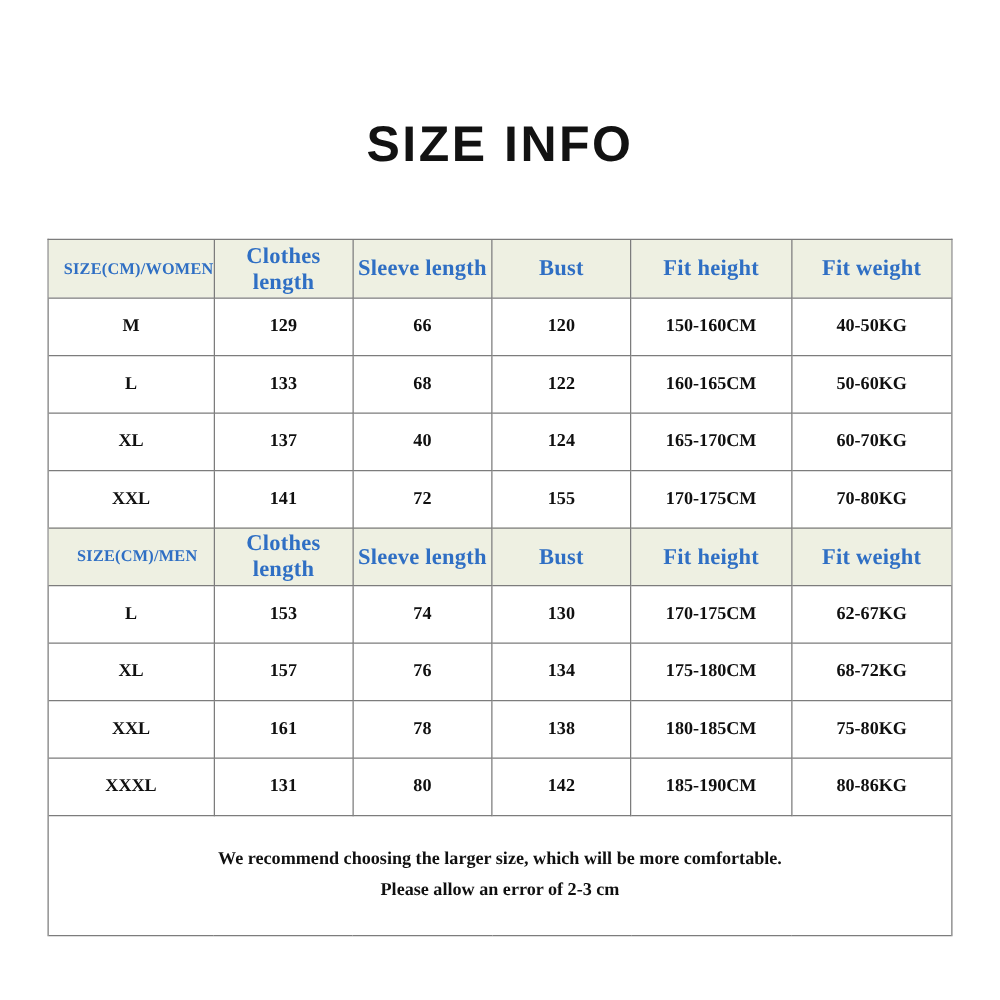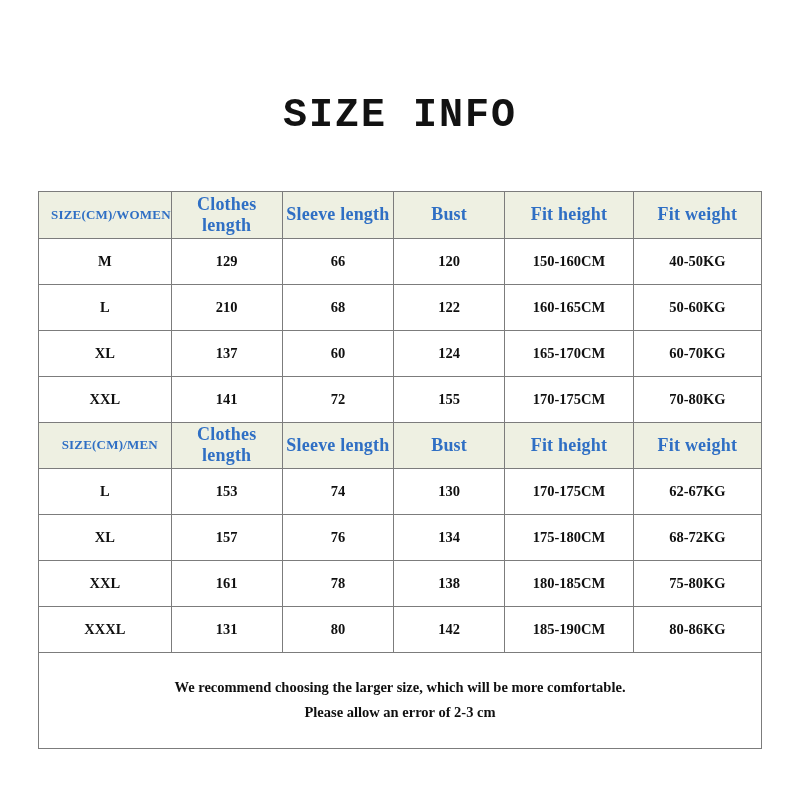--- a/index.html
+++ b/index.html
@@ -15,21 +15,21 @@
     overflow: hidden;
   }
   .page {
     width: 800px;
     height: 800px;
     box-sizing: border-box;
     position: relative;
   }
   .title {
     text-align: center;
-    font-family: Liberation Mono, monospace;
+    font-family: Liberation Sans, sans-serif;
     font-size: 40px;
     font-weight: bold;
     letter-spacing: 2px;
     color: #121212;
     padding-top: 96px;
     line-height: 1;
   }
   .table-wrap {
     margin: 55px 38px 0 38px;
     border: 1px solid #7c7c7c;
@@ -121,30 +121,30 @@
         <tr>
           <td>M</td>
           <td>129</td>
           <td>66</td>
           <td>120</td>
           <td>150-160CM</td>
           <td>40-50KG</td>
         </tr>
         <tr>
           <td>L</td>
-          <td>210</td>
+          <td>133</td>
           <td>68</td>
           <td>122</td>
           <td>160-165CM</td>
           <td>50-60KG</td>
         </tr>
         <tr>
           <td>XL</td>
           <td>137</td>
-          <td>60</td>
+          <td>40</td>
           <td>124</td>
           <td>165-170CM</td>
           <td>60-70KG</td>
         </tr>
         <tr>
           <td>XXL</td>
           <td>141</td>
           <td>72</td>
           <td>155</td>
           <td>170-175CM</td>

